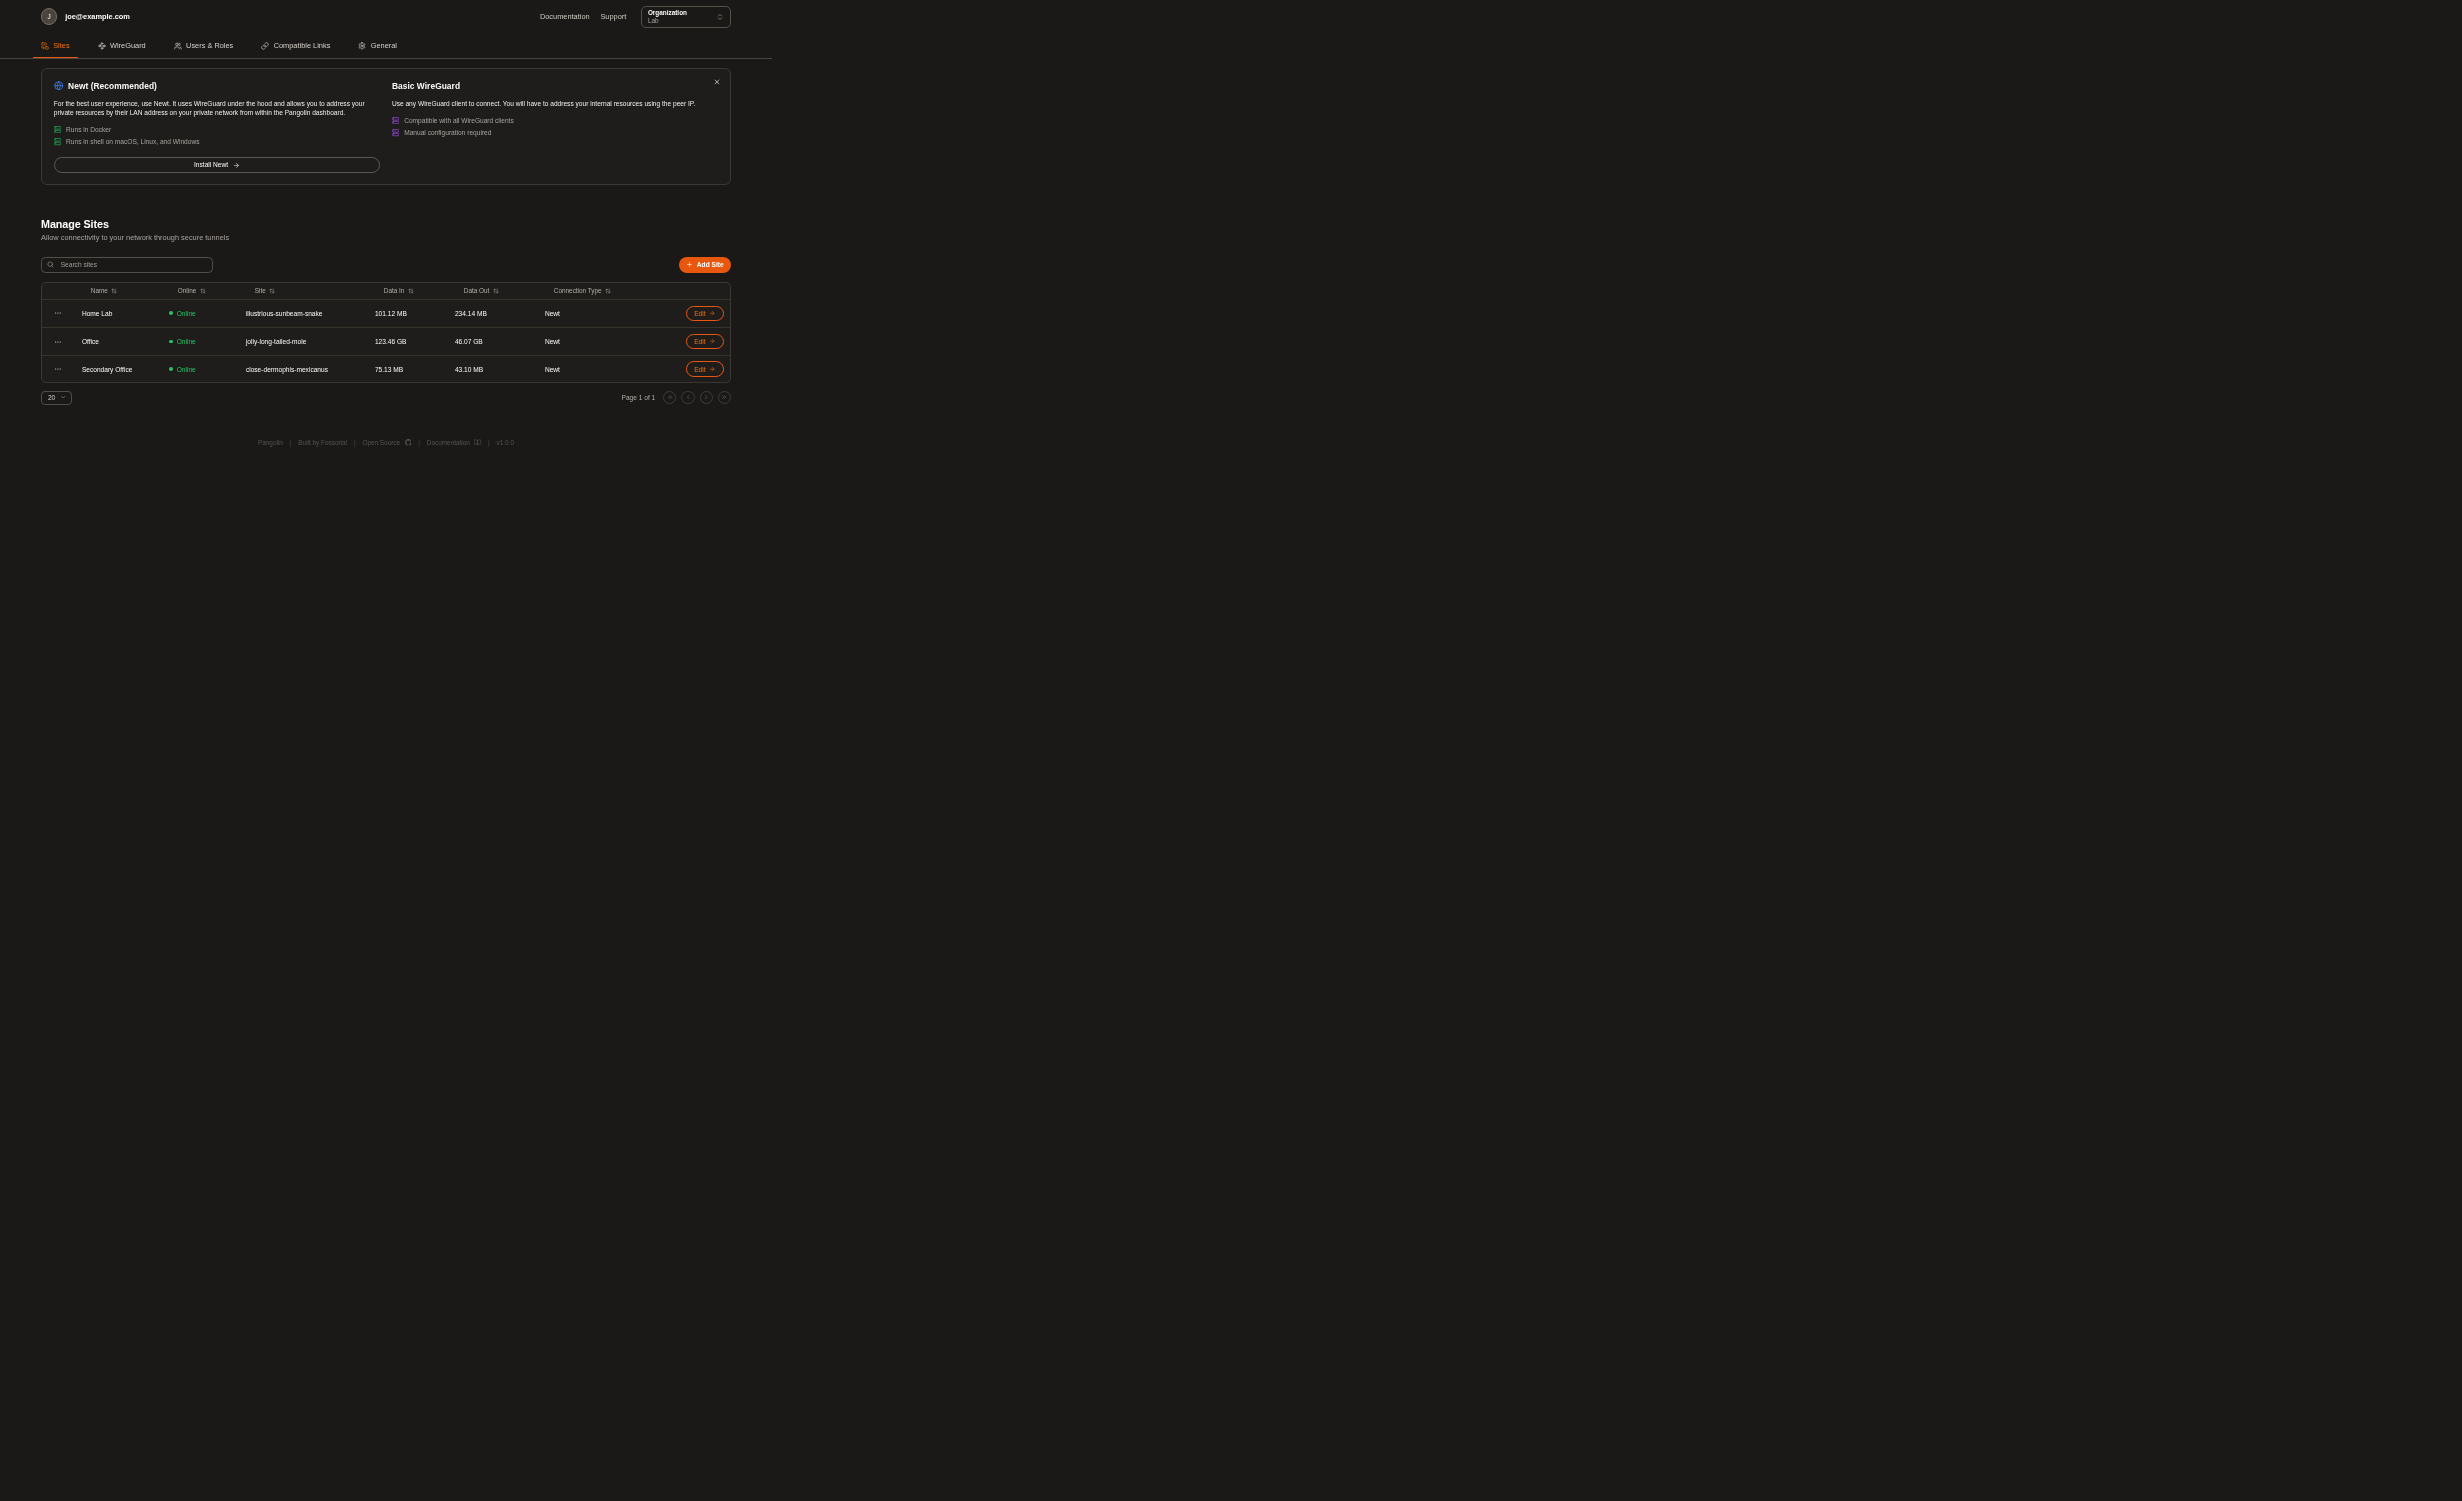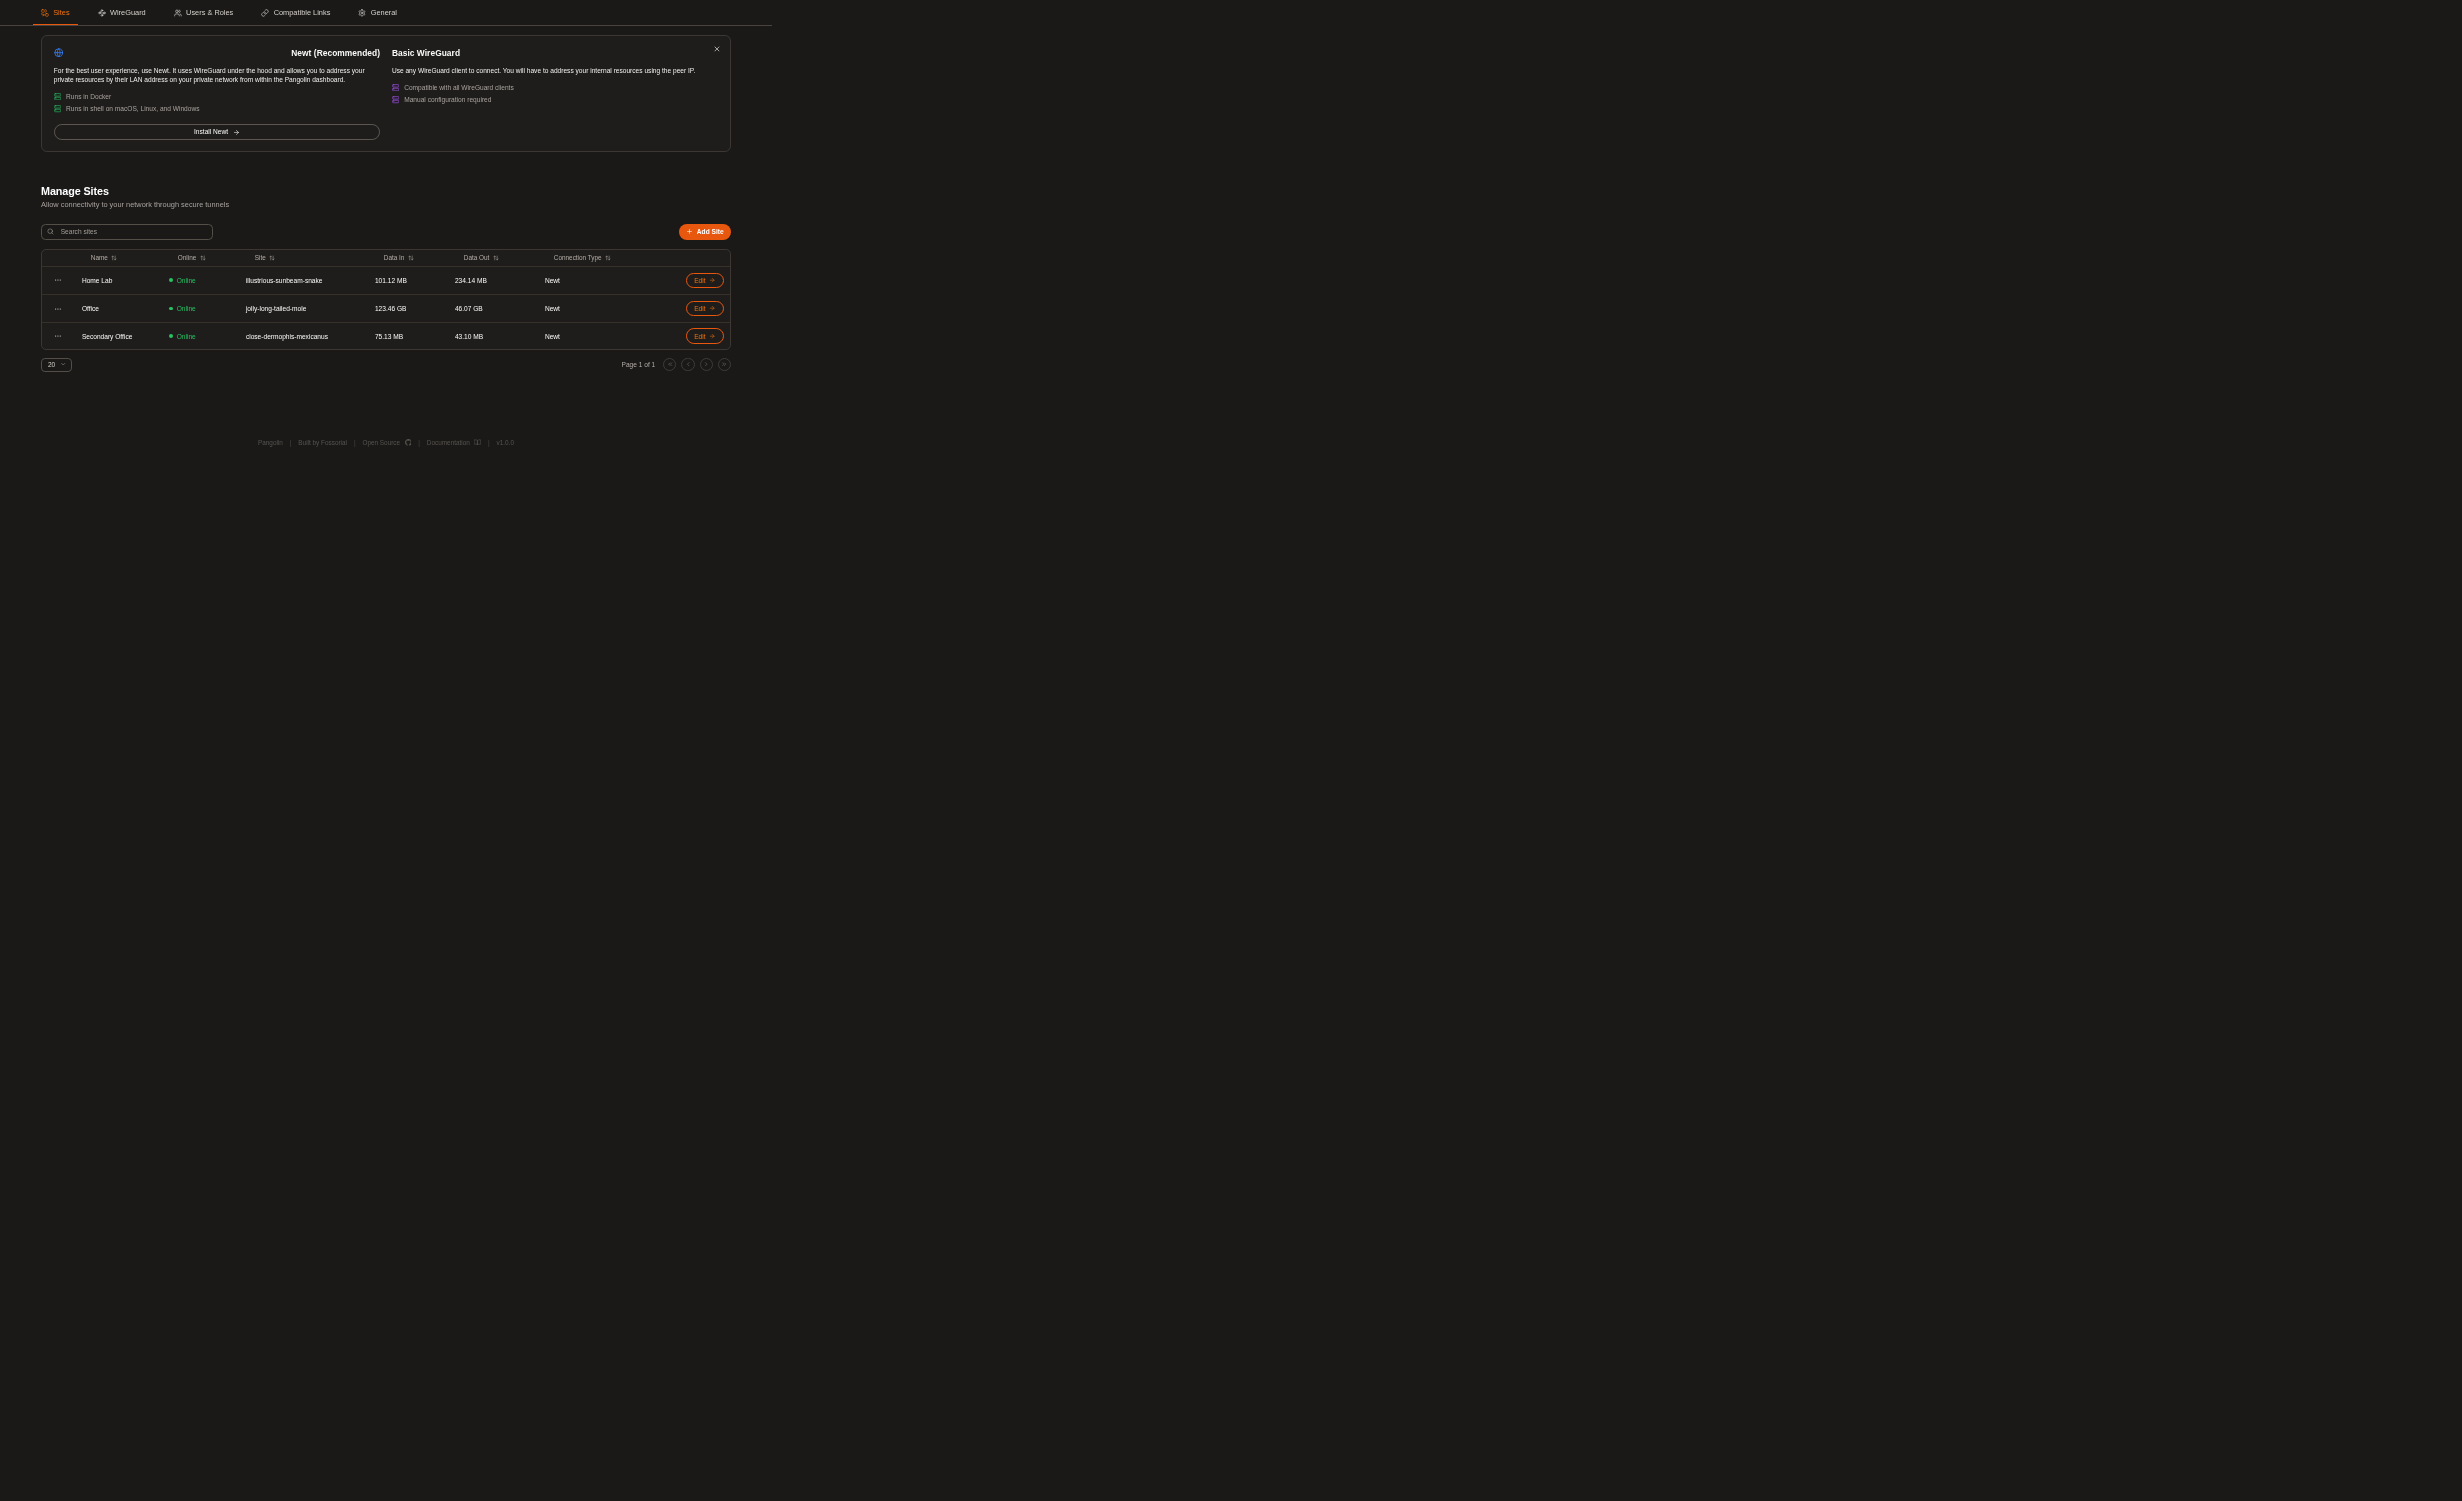--- a/index.html
+++ b/index.html
@@ -47,21 +47,21 @@
   .tab.active svg{color:var(--accent-text);}
   .tab.active::after{content:"";position:absolute;left:0;right:0;bottom:-0.5px;height:1.5px;background:var(--accent);}
 
   
   main{padding:0 41px;display:flex;flex-direction:column;flex:1;}
 
   .onboard-card{margin-top:9.4px;border:0.5px solid var(--border);border-radius:5.9px;background:var(--surface);
                 padding:11.8px;display:grid;grid-template-columns:1fr 1fr;gap:11.8px;position:relative;}
   .close-btn{position:absolute;top:6.9px;right:6.9px;width:12.8px;height:12.8px;background:none;border:none;color:#efefee;
              display:flex;align-items:center;justify-content:center;cursor:pointer;padding:0;}
-  .card-title{display:flex;align-items:center;gap:4.9px;justify-content:space-between;}
+  .card-title{display:flex;align-items:center;gap:4.9px;}
   .card-title h3{margin:0;font-size:8.4px;font-weight:700;color:var(--text);letter-spacing:0.05px;}
   .card-title svg{color:var(--blue);}
   .col p{margin:9.4px 0 0;font-size:6.6px;line-height:8.9px;color:#f0efed;max-width:320px;}
   .feat{list-style:none;margin:7.9px 0 0;padding:0;display:flex;flex-direction:column;gap:4.9px;}
   .feat li{display:flex;align-items:center;gap:4.9px;font-size:6.6px;color:var(--muted);}
   .feat.green svg{color:var(--green);}
   .feat.purple svg{color:var(--purple);}
   .install-btn{margin-top:11.8px;width:100%;height:15.3px;border-radius:7.9px;border:0.5px solid #5d5650;background:transparent;
                color:var(--text);font-size:6.6px;font-family:inherit;display:flex;align-items:center;justify-content:center;gap:4.9px;cursor:pointer;}
   .install-btn svg{color:var(--text);}
@@ -110,20 +110,42 @@
          font-size:6.4px;color:var(--dim);}
   footer .sep{color:#4a4540;}
   footer .f-item{display:flex;align-items:center;gap:4.4px;}
   footer svg{color:var(--dim);}
 </style>
 </head>
 <body>
 
 <div class="page">
 
+  <header>
+    <div class="h-left">
+      <div class="avatar">
+        <span>J</span>
+      </div>
+      <span class="email">joe@example.com</span>
+    </div>
+    <div class="h-right">
+      <span class="hlink">Documentation</span>
+      <span class="hlink">Support</span>
+      <div class="org-box">
+        <div class="org-text">
+          <span class="org-label">Organization</span>
+          <span class="org-value">Lab</span>
+        </div>
+        <svg width="7.9" height="7.9" viewBox="0 0 24 24" fill="none" stroke="currentColor" stroke-width="2" stroke-linecap="round" stroke-linejoin="round">
+            <path d="m7 15 5 5 5-5"></path>
+            <path d="m7 9 5-5 5 5"></path>
+          </svg>
+      </div>
+    </div>
+  </header>
 
   <nav>
     <div class="tab active">
       <svg width="7.9" height="7.9" viewBox="0 0 24 24" fill="none" stroke="currentColor" stroke-width="2" stroke-linecap="round" stroke-linejoin="round">
           <path d="M10 18H5a3 3 0 0 1-3-3v-1"></path>
           <path d="M14 2a2 2 0 0 1 2 2v4a2 2 0 0 1-2 2"></path>
           <path d="m7 21 3-3-3-3"></path>
           <rect x="14" y="14" width="8" height="8" rx="2"></rect>
           <rect x="2" y="2" width="8" height="8" rx="2"></rect>
         </svg>

